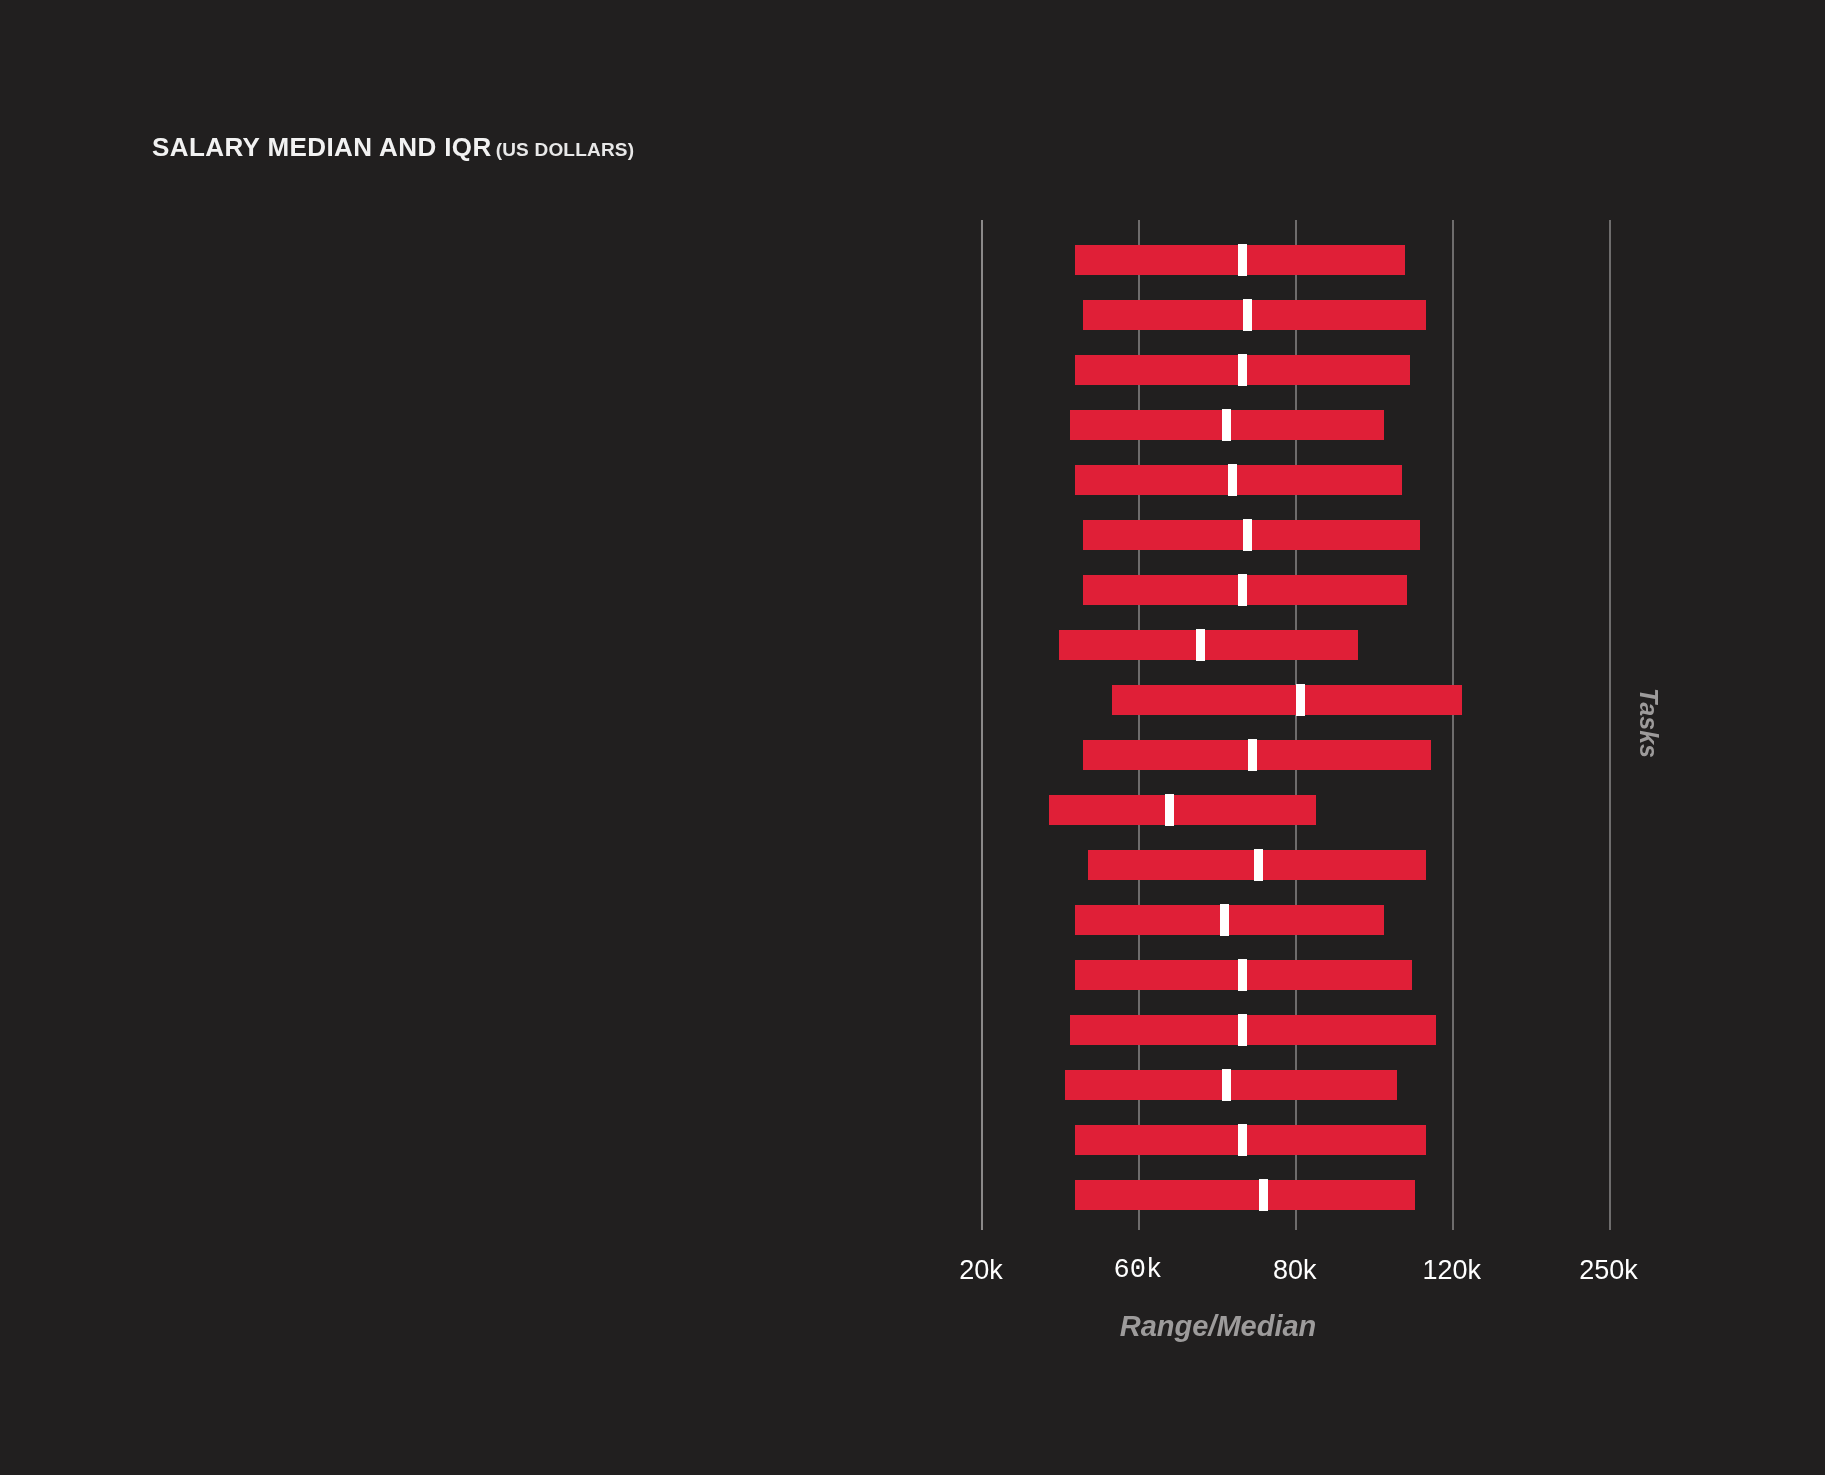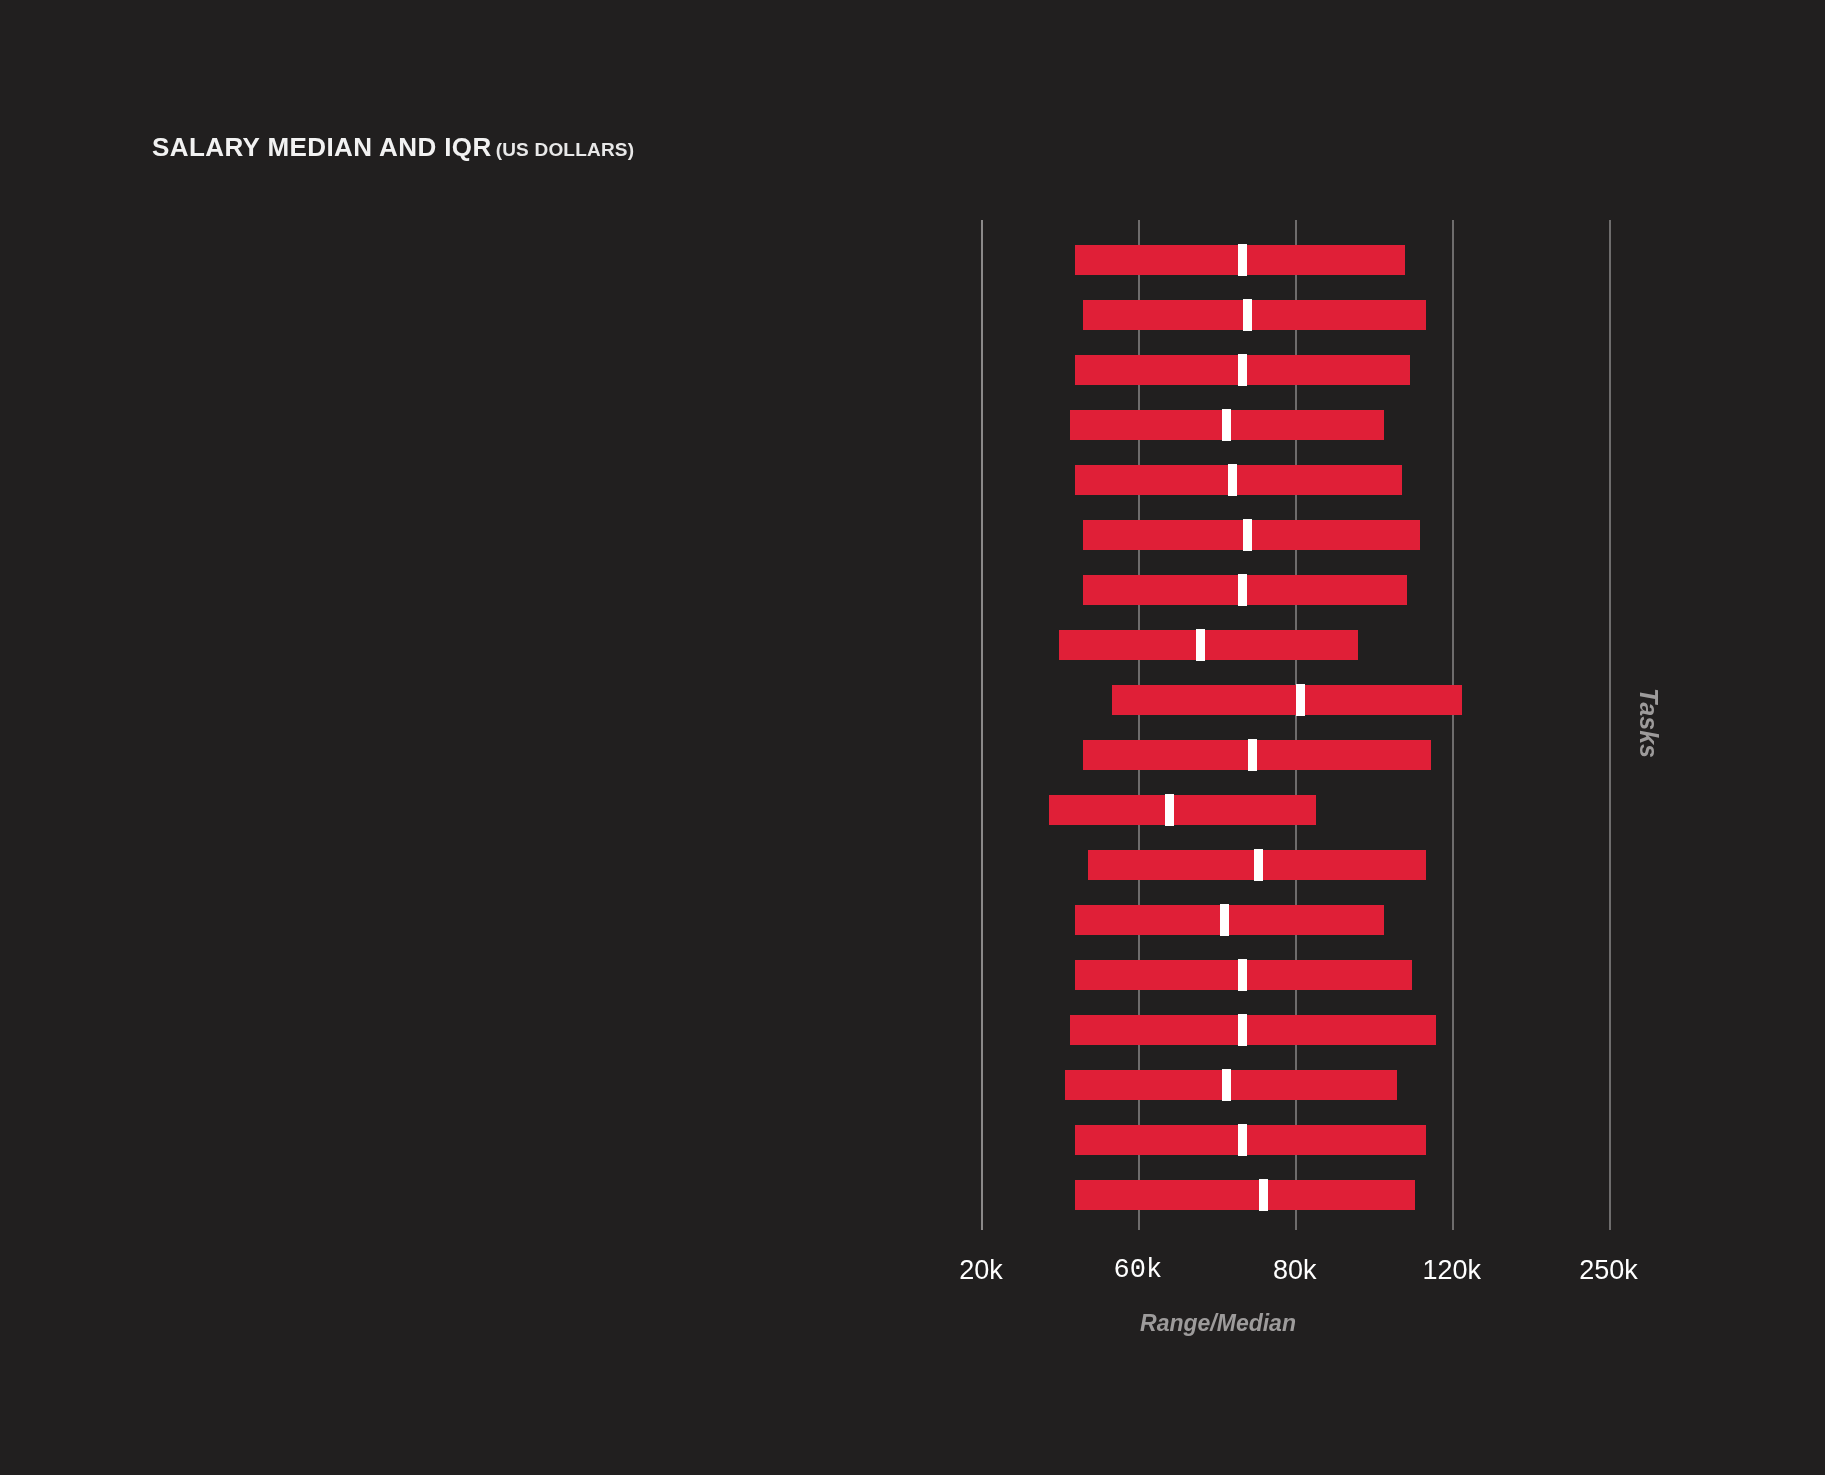--- a/index.html
+++ b/index.html
@@ -71,21 +71,21 @@
     position:absolute;
     transform:translateX(-50%);
     color:#ffffff;font-size:27px;
     white-space:nowrap;
   }
   .xaxis-title{
     position:absolute;
     left:1218px;top:1310px;
     transform:translateX(-50%);
     color:#9d9b9b;
-    font-size:23px;
+    font-size:29px;
     font-style:italic;
     font-weight:bold;
     white-space:nowrap;
   }
 
   
   .yaxis-line{
     position:absolute;
     left:1609px;top:220px;
     width:2px;height:1006px;

